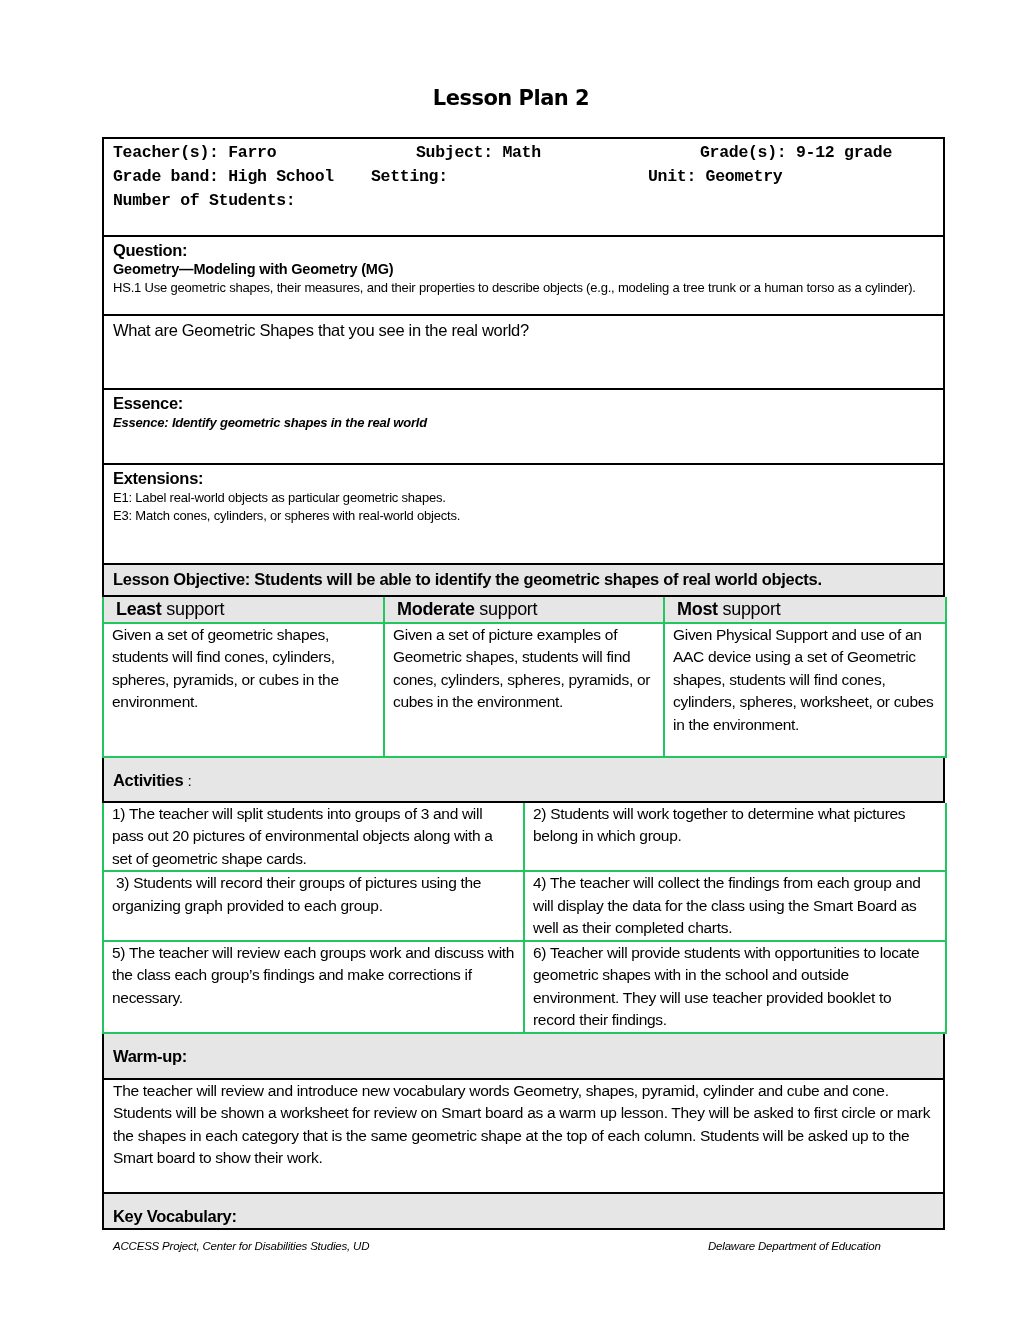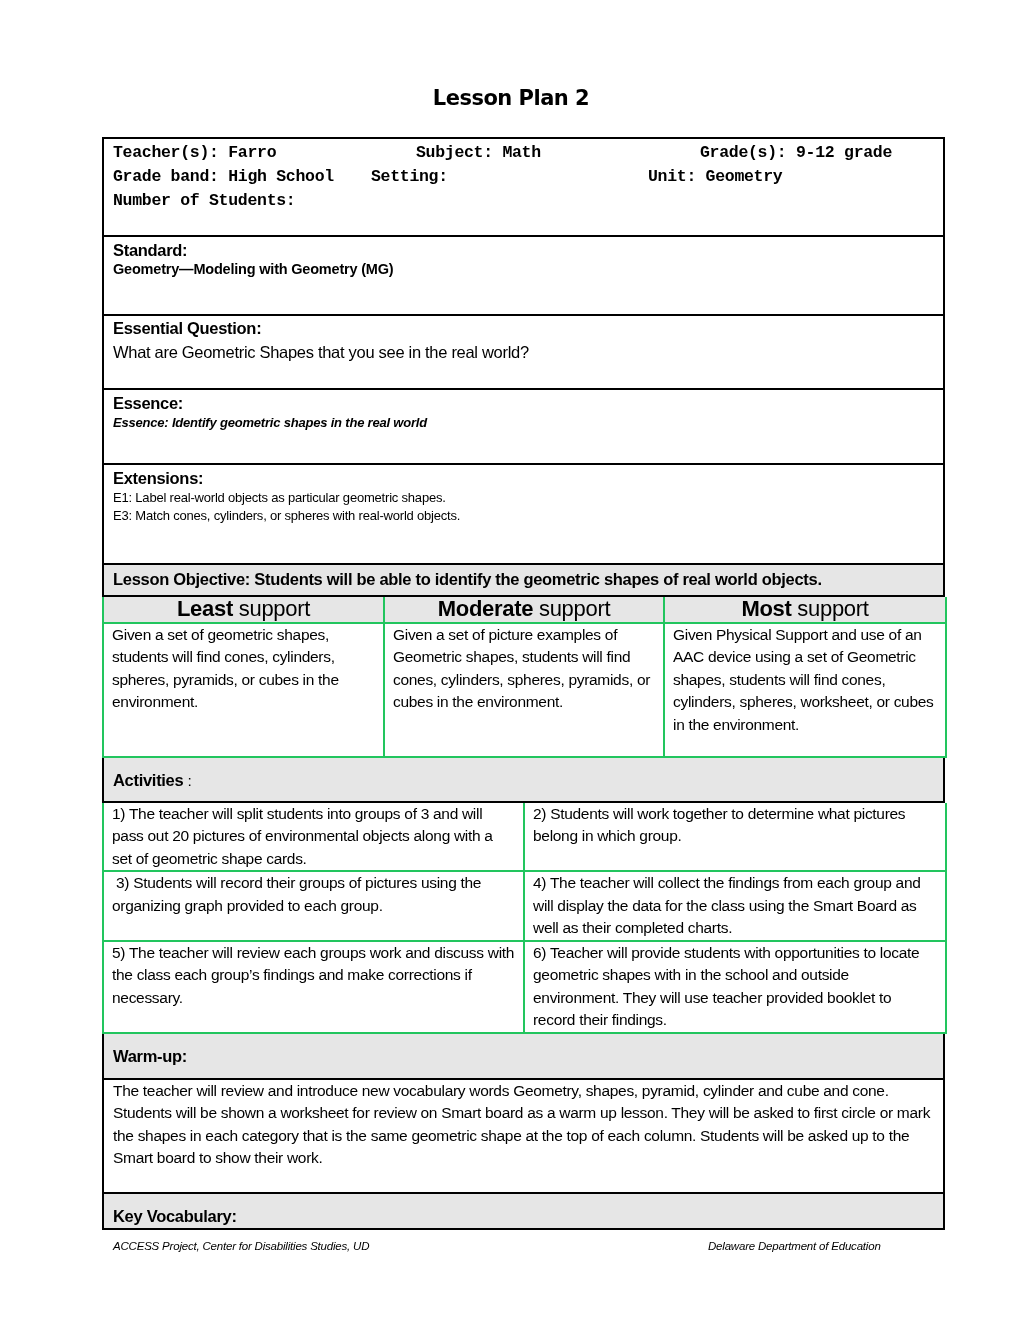--- a/index.html
+++ b/index.html
@@ -10,21 +10,21 @@
   .sec.first { border-top: 2px solid #000; }
   .sec.shaded { background: #e6e6e6; }
   .c { font-family: "Liberation Sans", sans-serif; font-size: 15.5px; line-height: 22px; letter-spacing: -0.3px; }
   .hdr { font-weight: bold; font-size: 16.5px; line-height: 22px; font-family: "Liberation Sans", sans-serif; letter-spacing: -0.3px; }
   .small { font-size: 13px; line-height: 17.5px; font-family: "Liberation Sans", sans-serif; letter-spacing: -0.2px; }
   .small b { font-size: 14.5px; }
   .info-row { display: flex; position: relative; height: 24px; font-family: Liberation Mono, monospace; }
   .info-row span { position: absolute; top: 0; font-weight: bold; font-size: 16.5px; line-height: 24px; letter-spacing: -0.3px; }
   table { border-collapse: collapse; width: 843px; table-layout: fixed; }
   td { border: 2px solid #22c55e; vertical-align: top; padding: 0 8px; font-size: 15.5px; line-height: 22.5px; letter-spacing: -0.3px; }
-  .support-head td { background: #e6e6e6; text-align: center; font-size: 22px; padding: 1px 12px; }
+  .support-head td { background: #e6e6e6; font-size: 18px; padding: 1px 12px; }
   .footer { position: absolute; top: 1240px; font-style: italic; font-size: 11.5px; letter-spacing: -0.2px; }
 </style>
 </head>
 <body>
 
 <div class="title">Lesson Plan 2</div>
 
 <div class="frame">
 
   <div class="sec first" style="height:100px; padding-top:2px;">
@@ -37,26 +37,26 @@
       <span style="left:0">Grade band:  High School</span>
       <span style="left:258px">Setting:</span>
       <span style="left:535px">Unit: Geometry</span>
     </div>
     <div class="info-row">
       <span style="left:0">Number of Students:</span>
     </div>
   </div>
 
   <div class="sec" style="height:79px; padding-top:2px;">
-    <div class="hdr">Standard:</div>
+    <div class="hdr">Question:</div>
     <div class="small"><b>Geometry—Modeling with Geometry (MG)</b></div>
+    <div class="small">HS.1 Use geometric shapes, their measures, and their properties to describe objects (e.g., modeling a tree trunk or a human torso as a cylinder).</div>
   </div>
 
   <div class="sec" style="height:74px; padding-top:1px;">
-    <div class="hdr">Essential Question:</div>
     <div class="c" style="font-size:16.5px; line-height:26px;">What are Geometric Shapes that you see in the real world?</div>
   </div>
 
   <div class="sec" style="height:75px; padding-top:2px;">
     <div class="hdr">Essence:</div>
     <div class="small" style="font-weight:bold; font-style:italic;">Essence: Identify geometric shapes in the real world</div>
   </div>
 
   <div class="sec" style="height:100px; padding-top:2px;">
     <div class="hdr">Extensions:</div>

